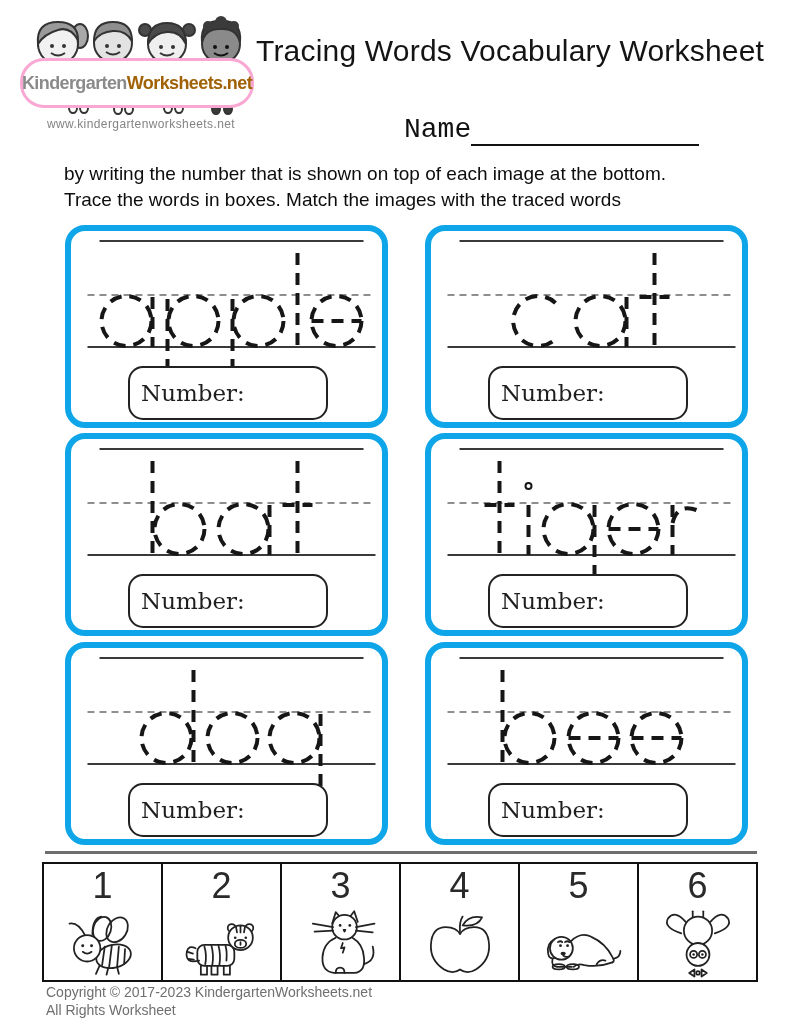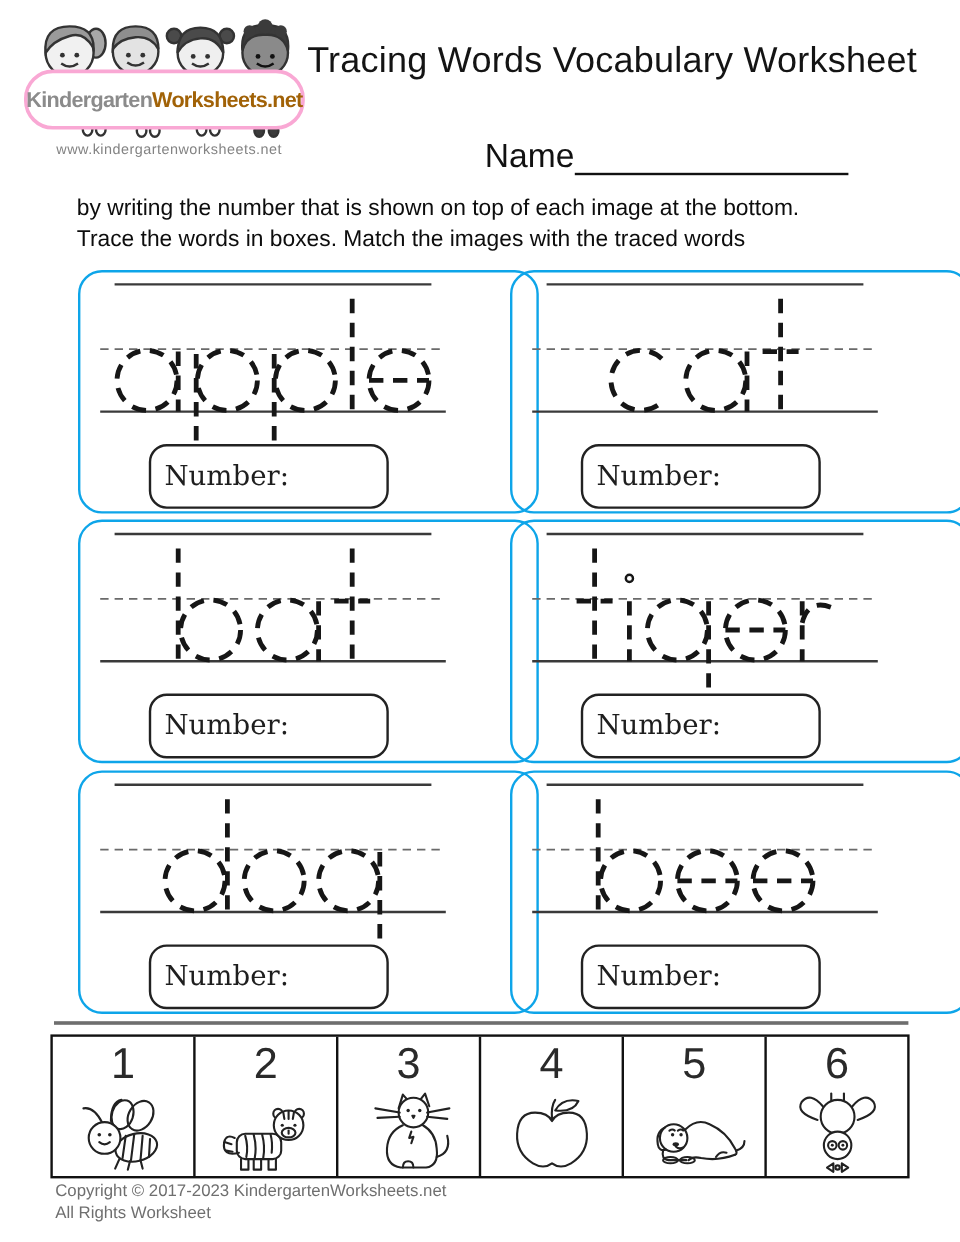--- a/index.html
+++ b/index.html
@@ -12,28 +12,28 @@
         border-radius:24px;background:#fff;display:flex;align-items:center;justify-content:center;
         font-weight:bold;font-size:18px;letter-spacing:-0.6px;white-space:nowrap;}
   .sign .gray{color:#8b8b8b;}
   .sign .black{color:#a16207;}
   .site-url{position:absolute;left:16px;top:117px;width:250px;text-align:center;
             font-size:12px;color:#838383;letter-spacing:0.4px;}
 
   
   .title{position:absolute;left:256px;top:34px;width:540px;font-size:30px;color:#141414;
          font-weight:400;letter-spacing:0.2px;}
-  .name-row{position:absolute;left:404px;top:114px;display:flex;align-items:flex-start;}
+  .name-row{position:absolute;left:404px;top:114px;display:flex;align-items:flex-start;font-family:Liberation Mono, monospace;}
   .name-label{font-size:28px;color:#111;font-weight:500;}
   .name-line{width:228px;border-bottom:2.5px solid #111;height:30px;}
 
   .instructions{position:absolute;left:64px;top:161px;font-size:19px;color:#0d0d0d;line-height:26px;}
 
   
-  .tbox{position:absolute;width:384px;height:203px;border:2px solid #0ea5e9;border-radius:20px;box-sizing:border-box;}
+  .tbox{position:absolute;width:323px;height:203px;border:6px solid #0ea5e9;border-radius:20px;box-sizing:border-box;}
   .tbox svg.trace-svg{position:absolute;left:1px;top:0;}
   .numbox{position:absolute;left:57px;bottom:2px;width:200px;height:54px;border:2px solid #222;
           border-radius:15px;box-sizing:border-box;background:#fff;display:flex;align-items:center;
           font-family:"DejaVu Serif","Liberation Serif",serif;font-size:23px;color:#1e1e1e;
           padding-left:11px;font-weight:400;}
   .pos-r1c1{left:65px;top:225px;}  .pos-r1c2{left:425px;top:225px;}
   .pos-r2c1{left:65px;top:433px;}  .pos-r2c2{left:425px;top:433px;}
   .pos-r3c1{left:65px;top:642px;}  .pos-r3c2{left:425px;top:642px;}
 
   

